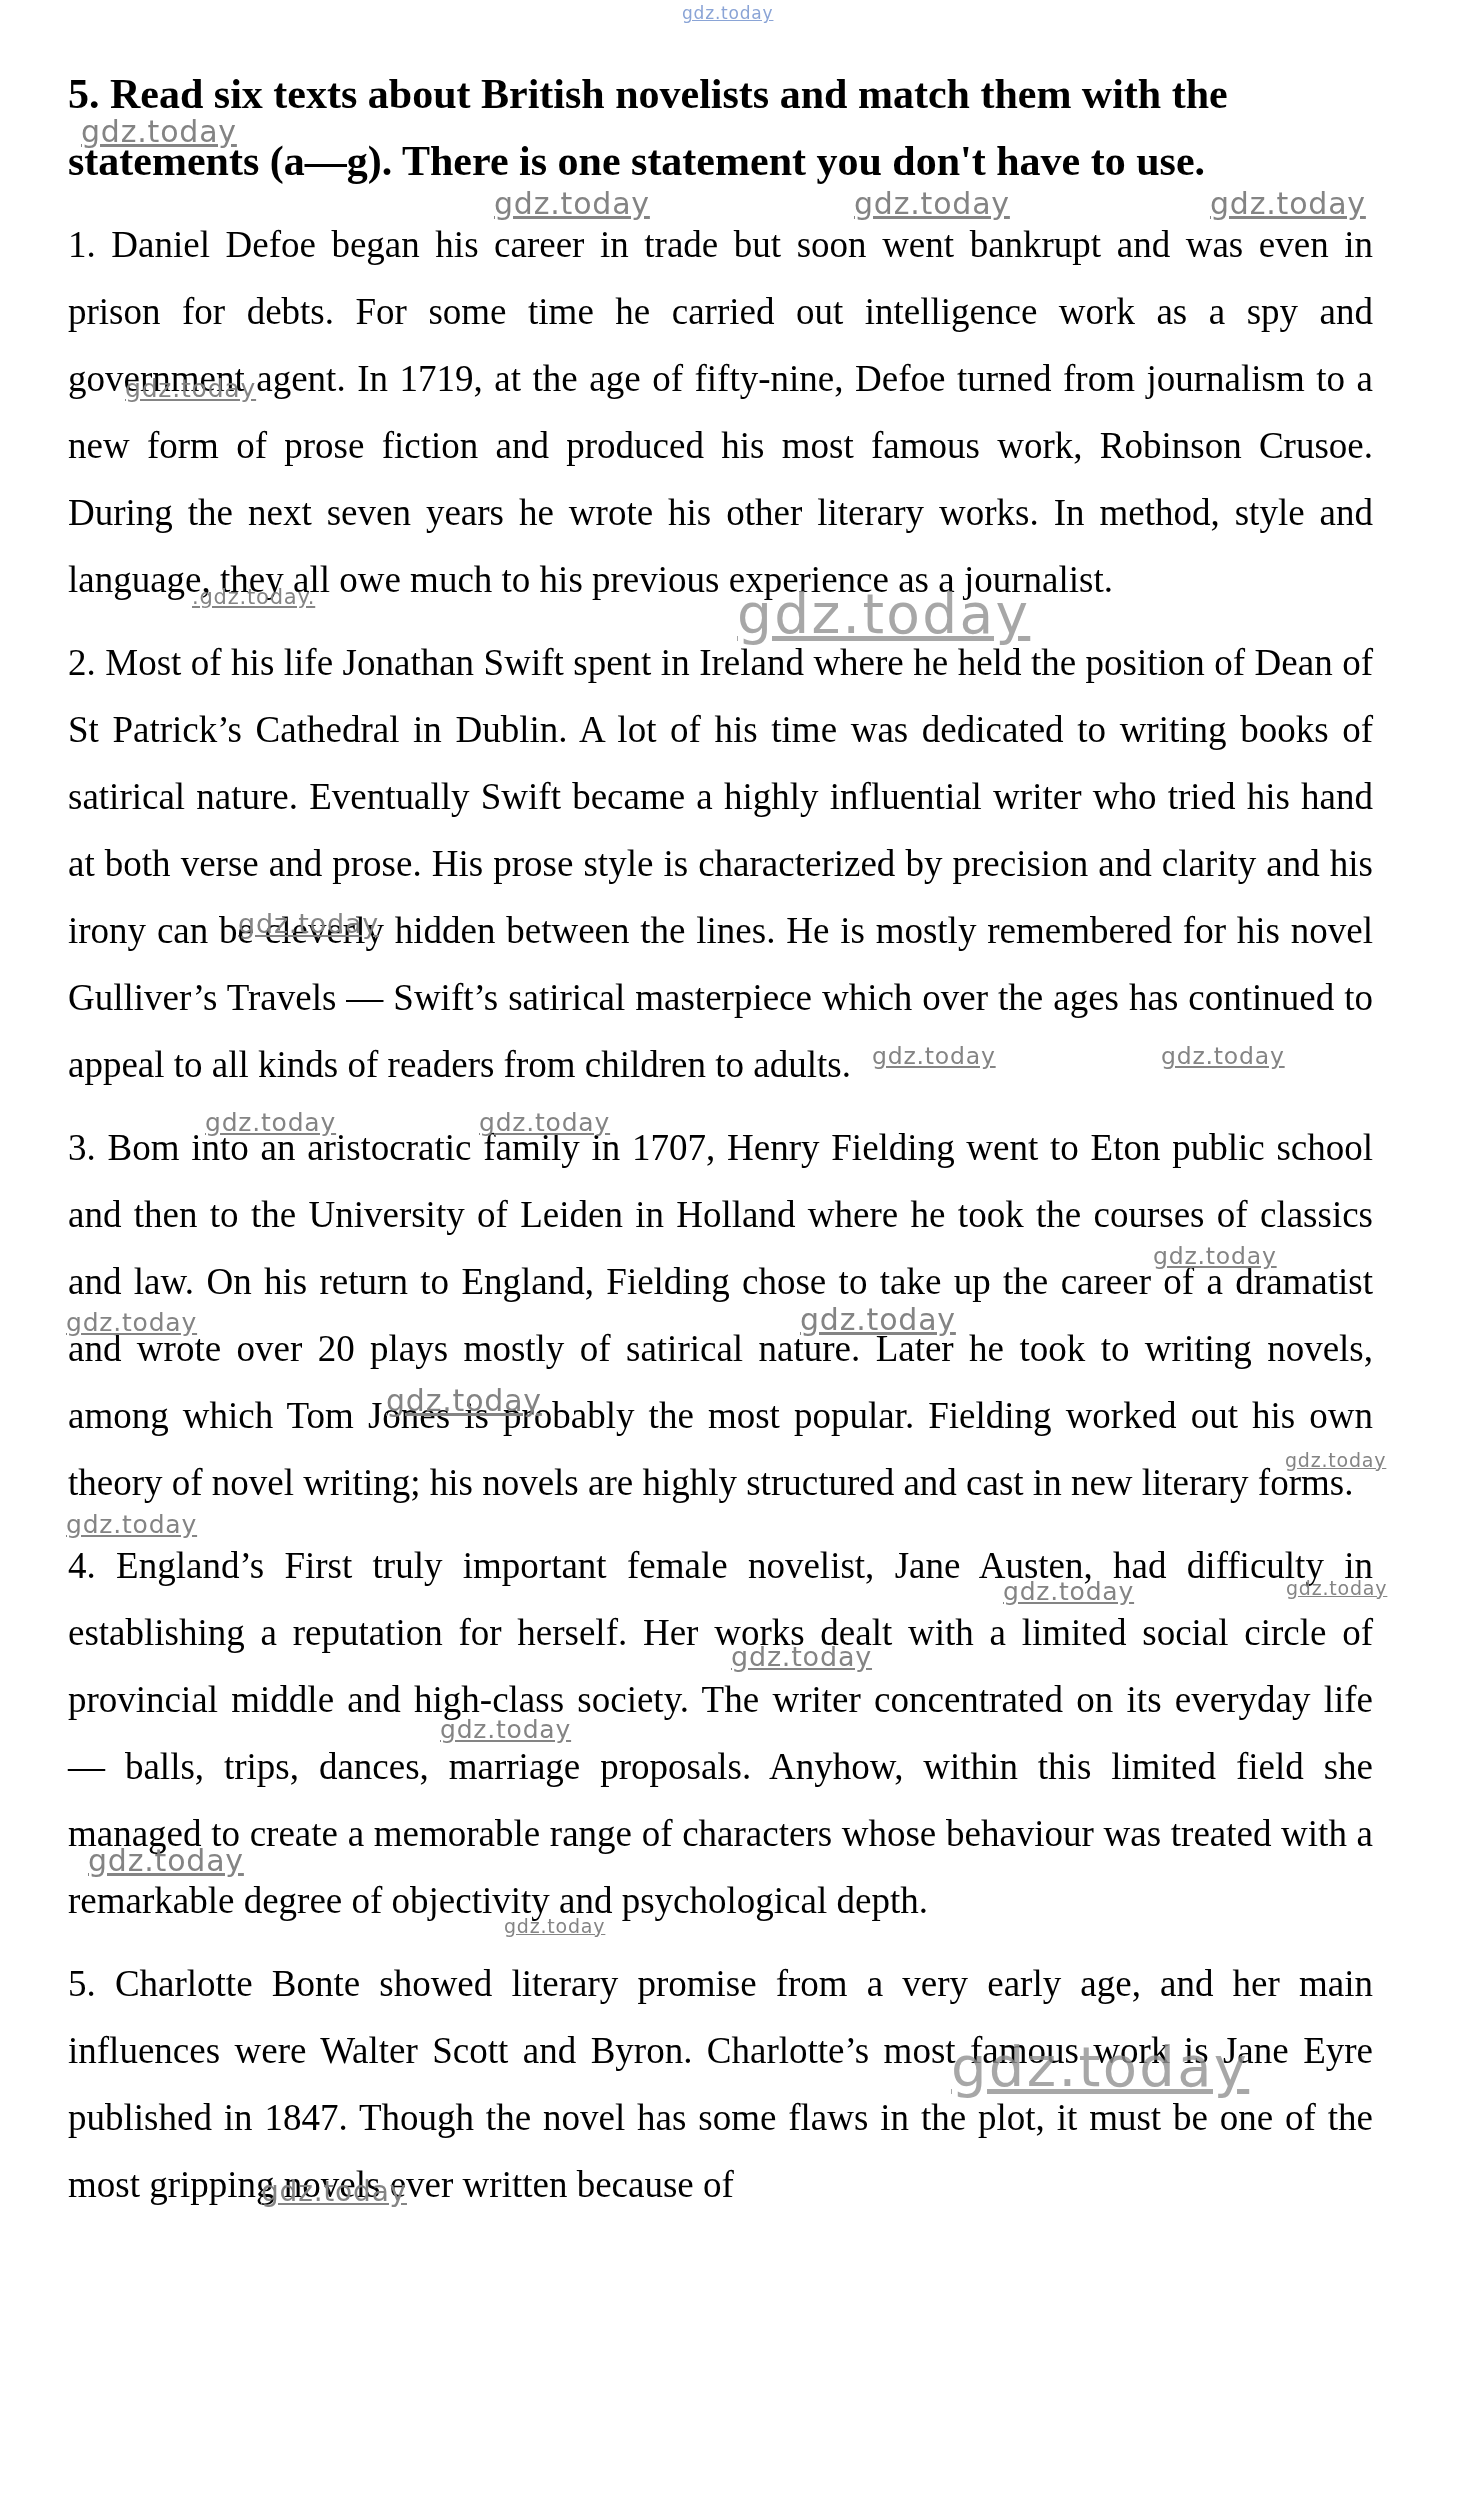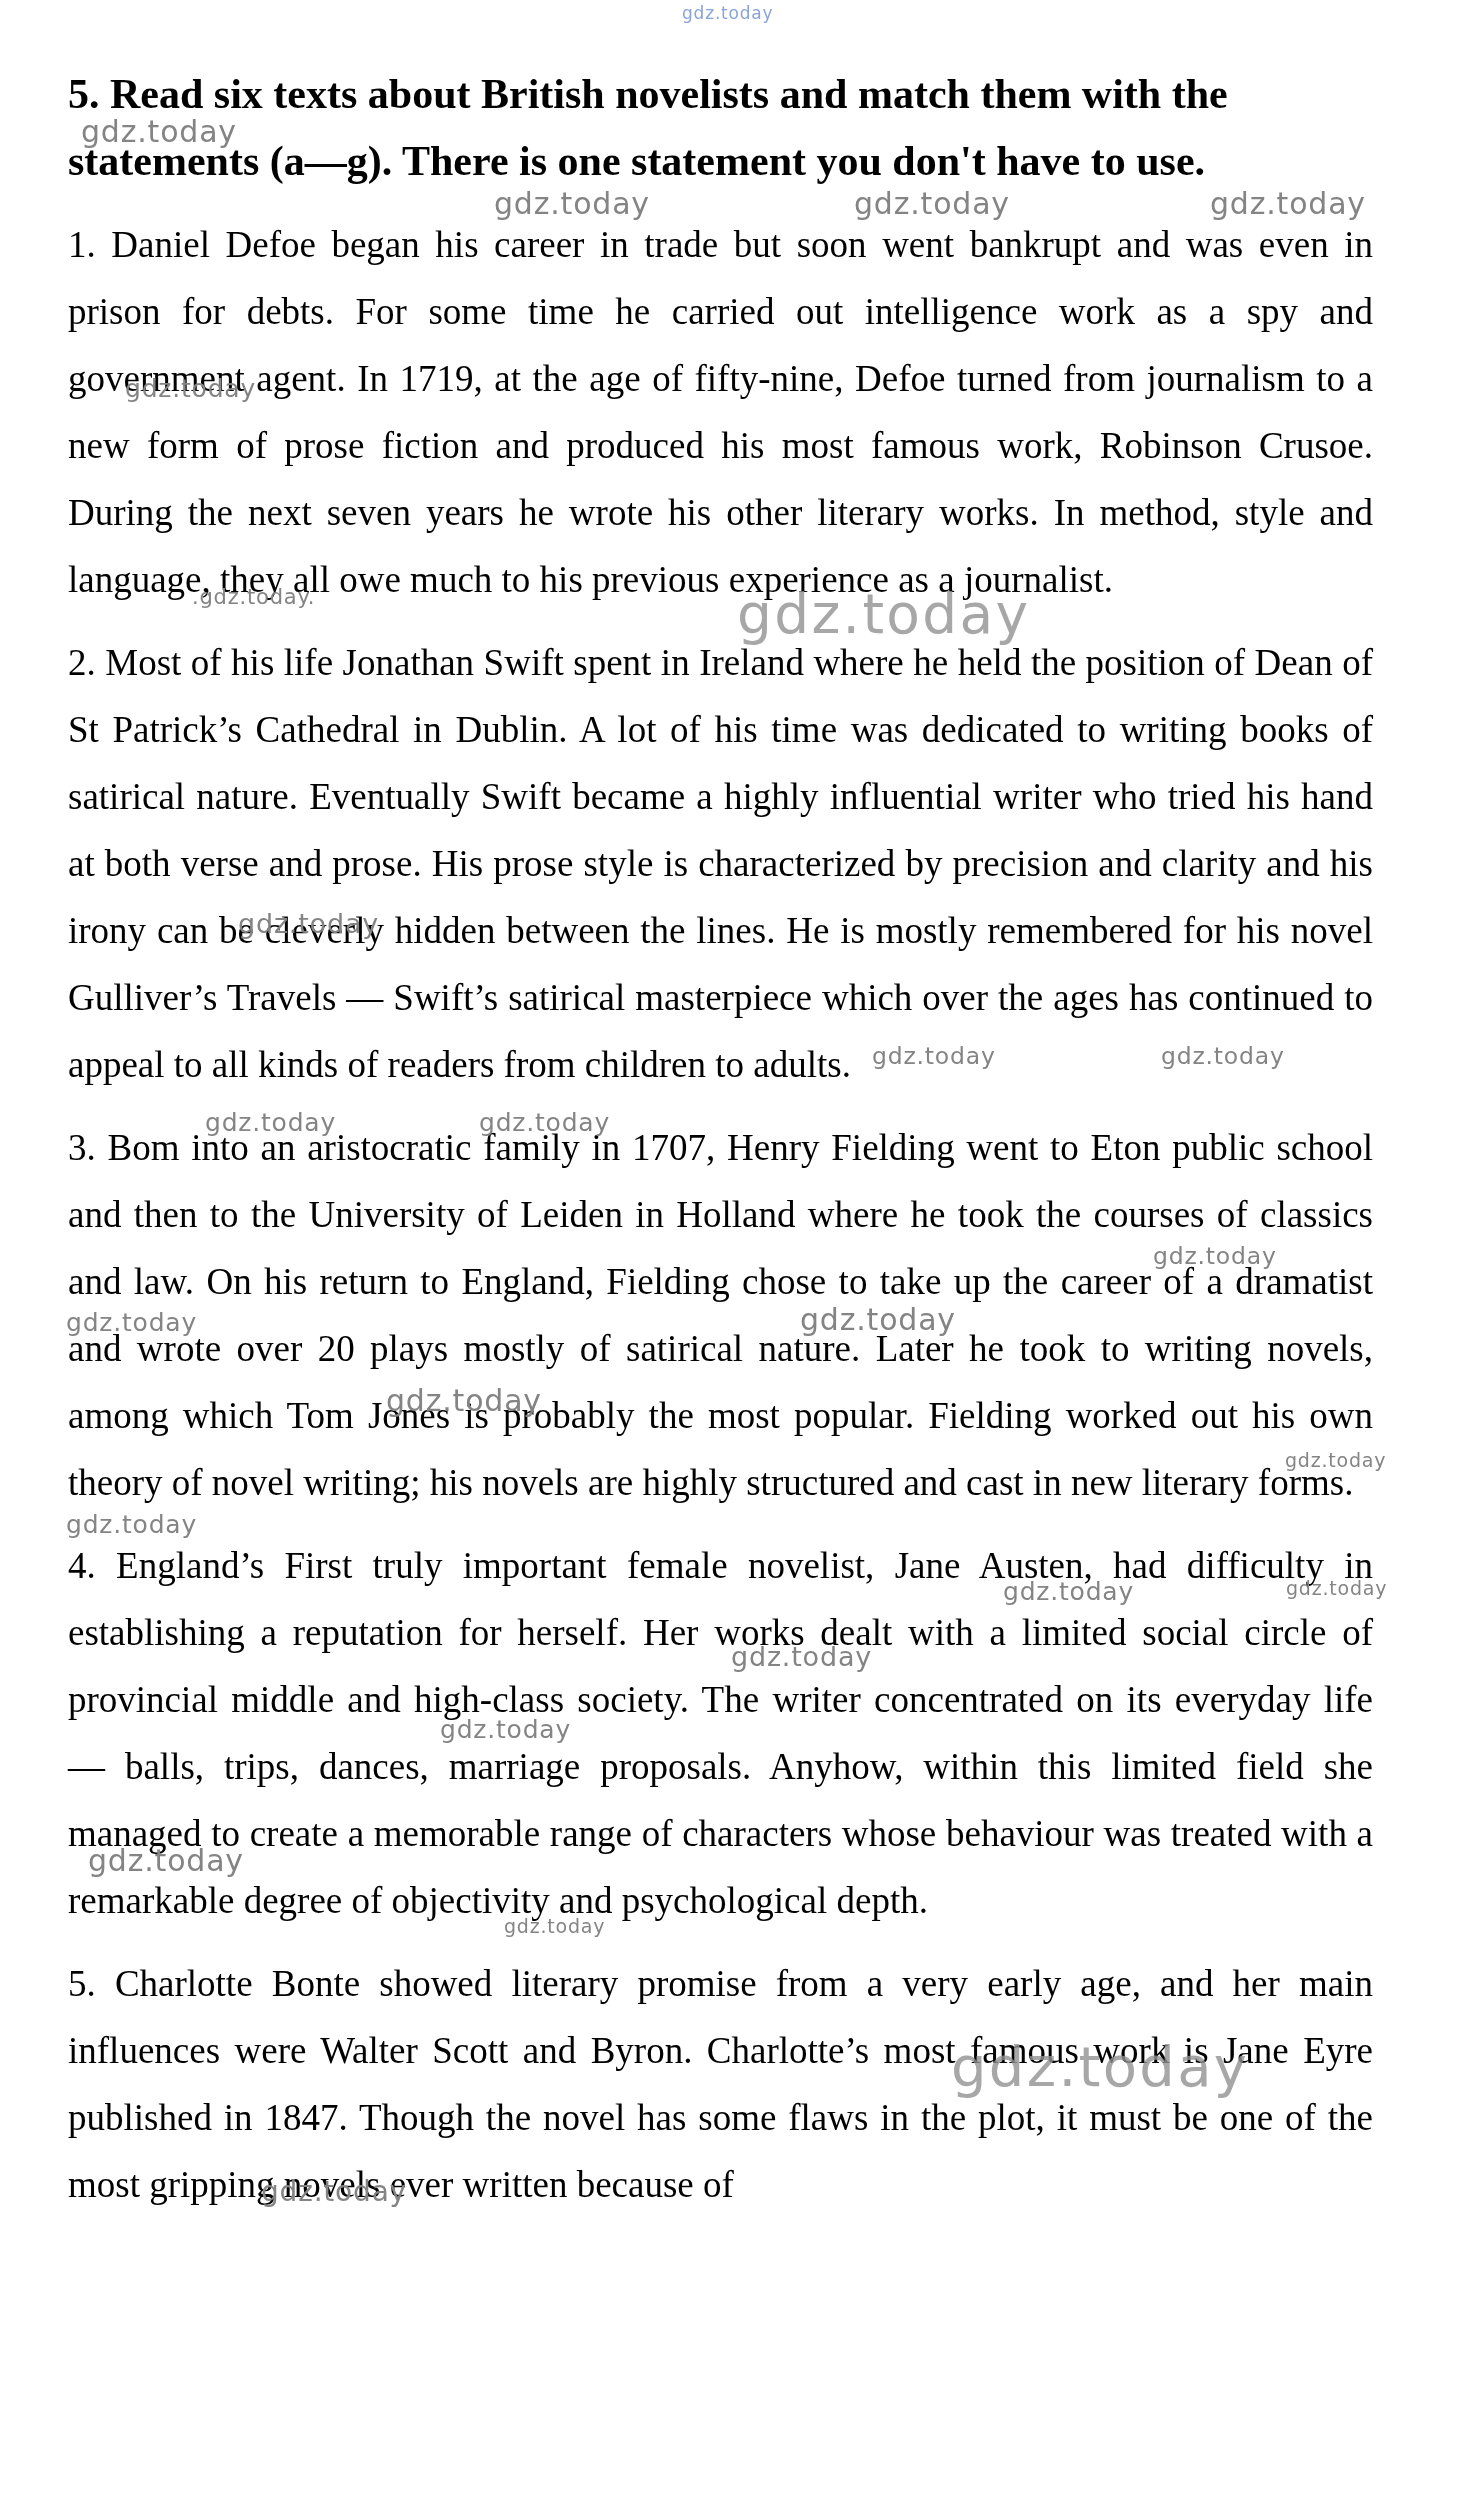--- a/index.html
+++ b/index.html
@@ -35,20 +35,21 @@
     text-align: justify;
     color: #000;
   }
   .wm {
     position: absolute;
     font-family: "DejaVu Sans", sans-serif;
     color: #848484;
     white-space: nowrap;
     pointer-events: none;
     letter-spacing: 0.8px;
+    text-decoration: underline;
   }
   .wm-blue { color: #8aa4d6; }
   .wm-large { color: #929292; opacity: 0.8; letter-spacing: 2.3px; }
 </style>
 </head>
 <body>
 
 <div class="page">
 
   <h1 class="title" style="display:block;">5. Read six texts about British novelists and match them with the statements (a—g). There is one statement you don't have to use.</h1>

